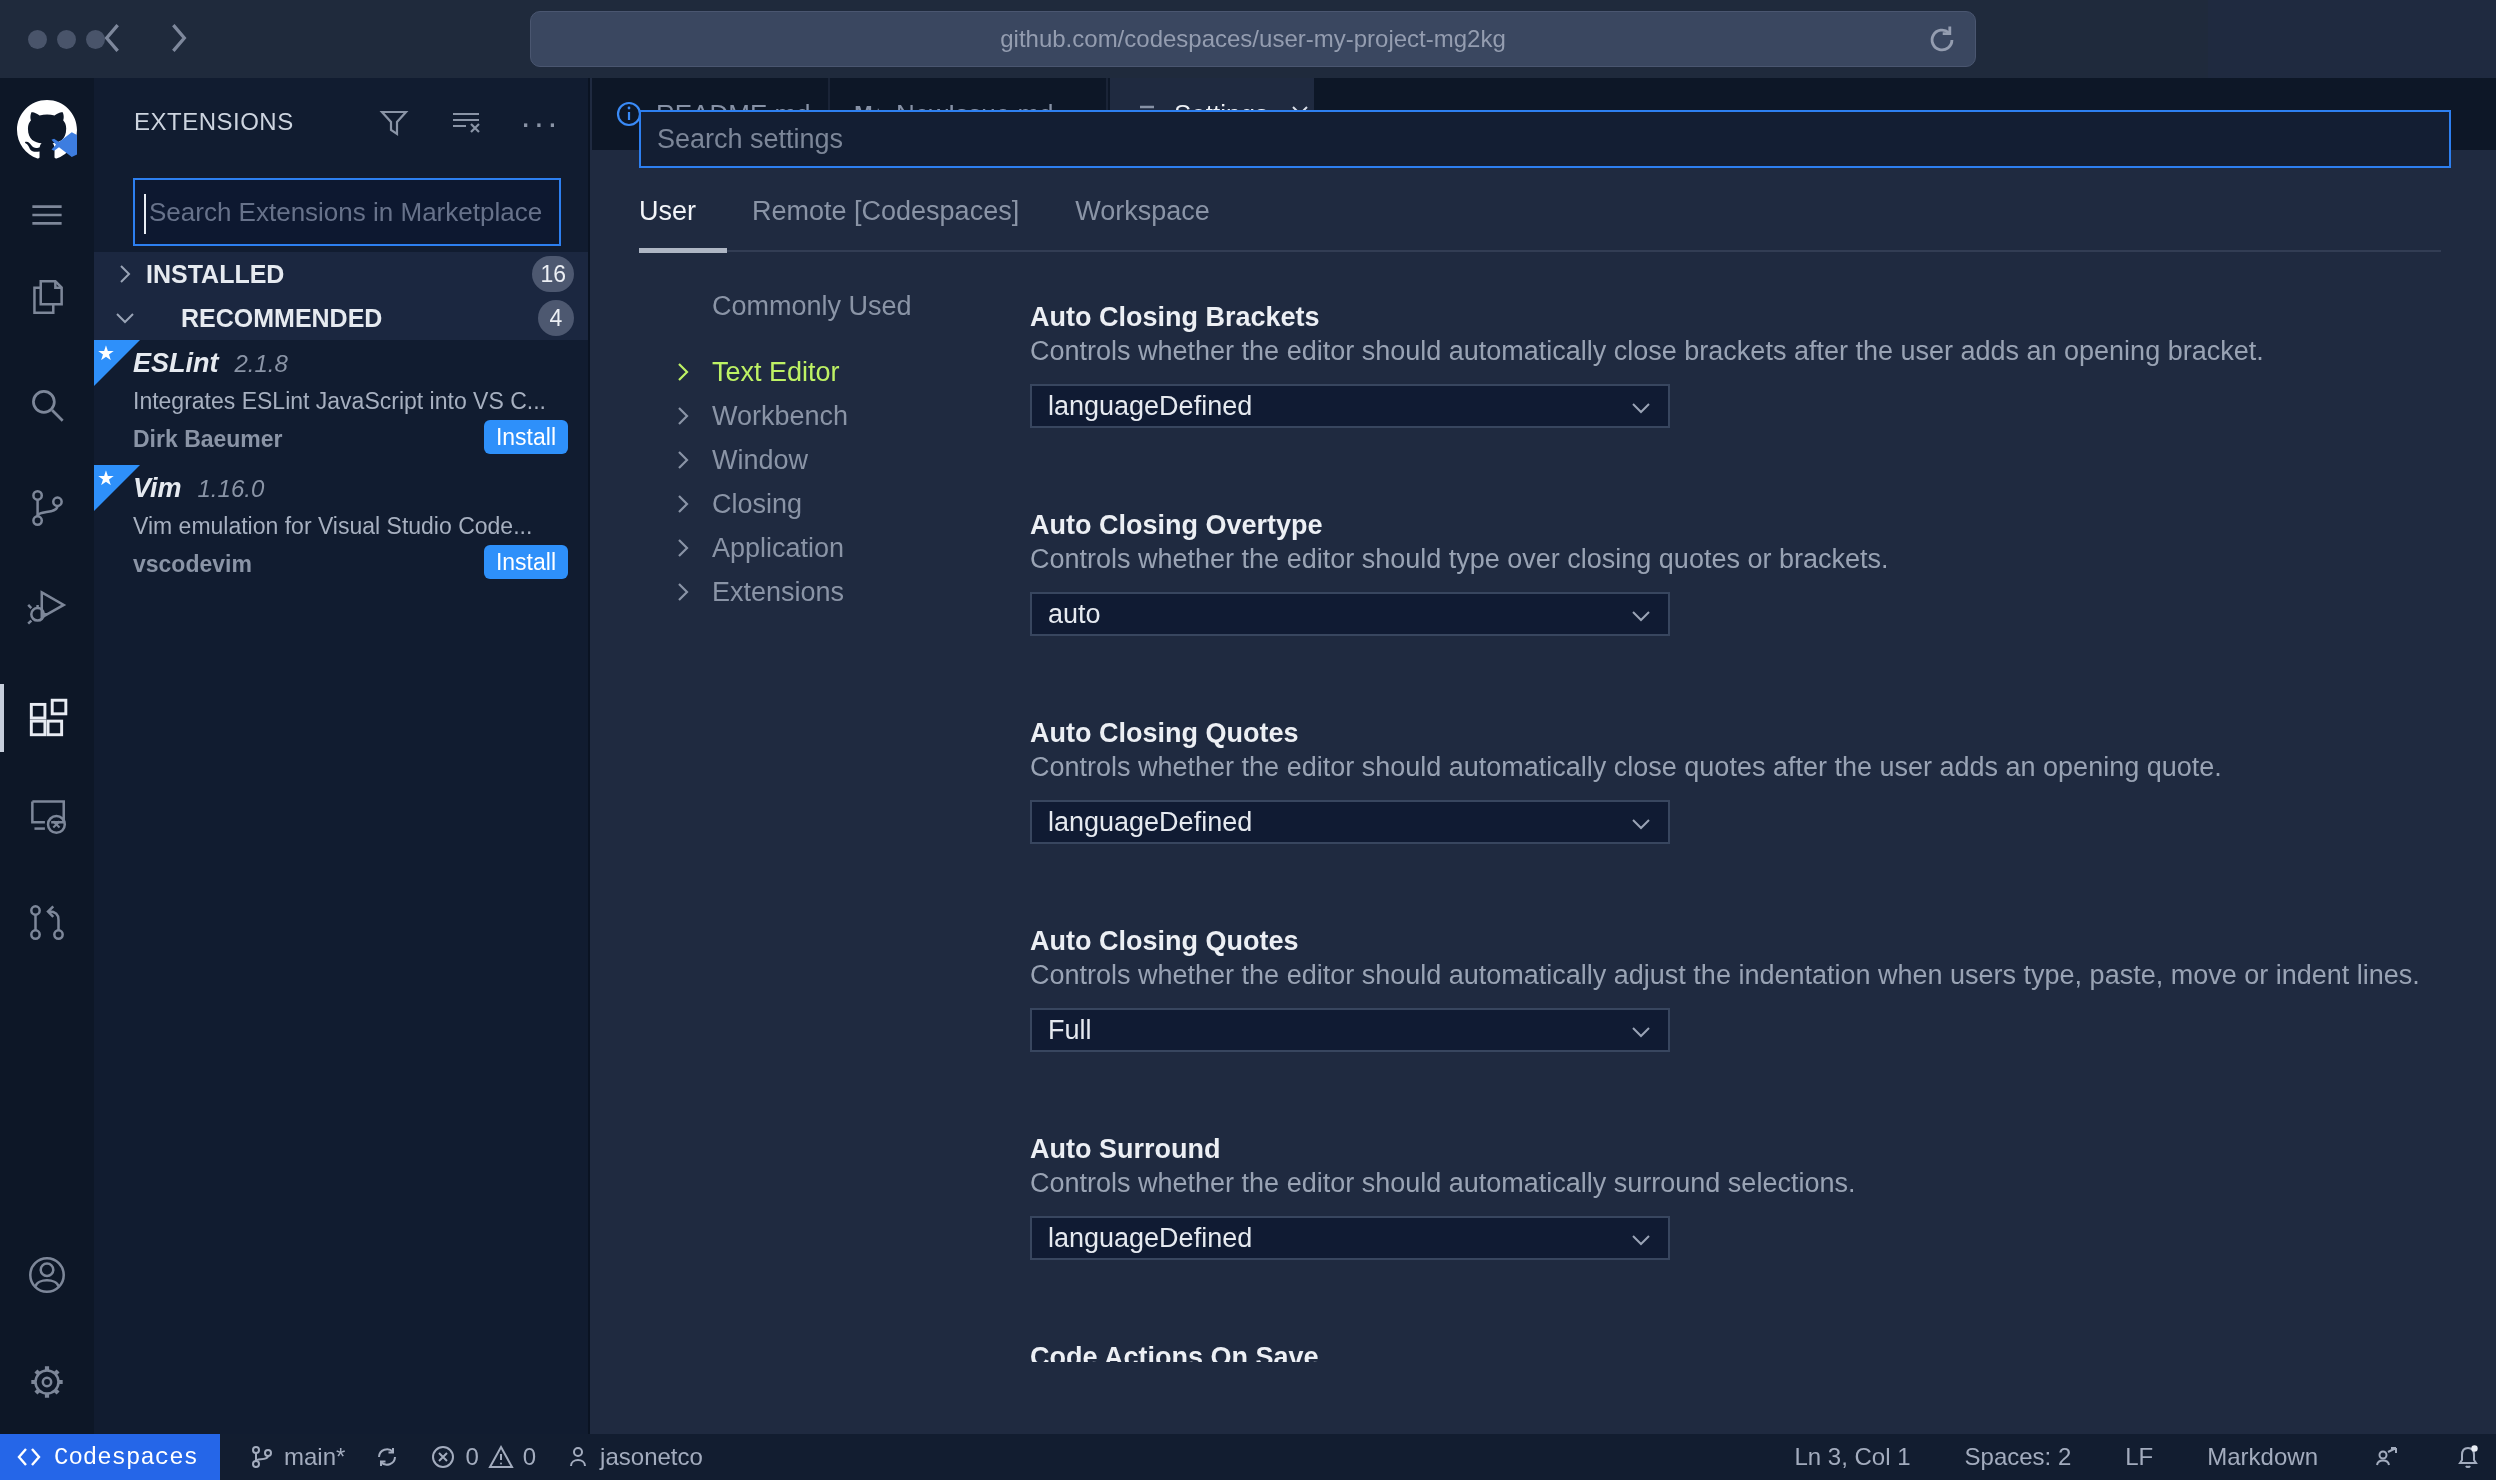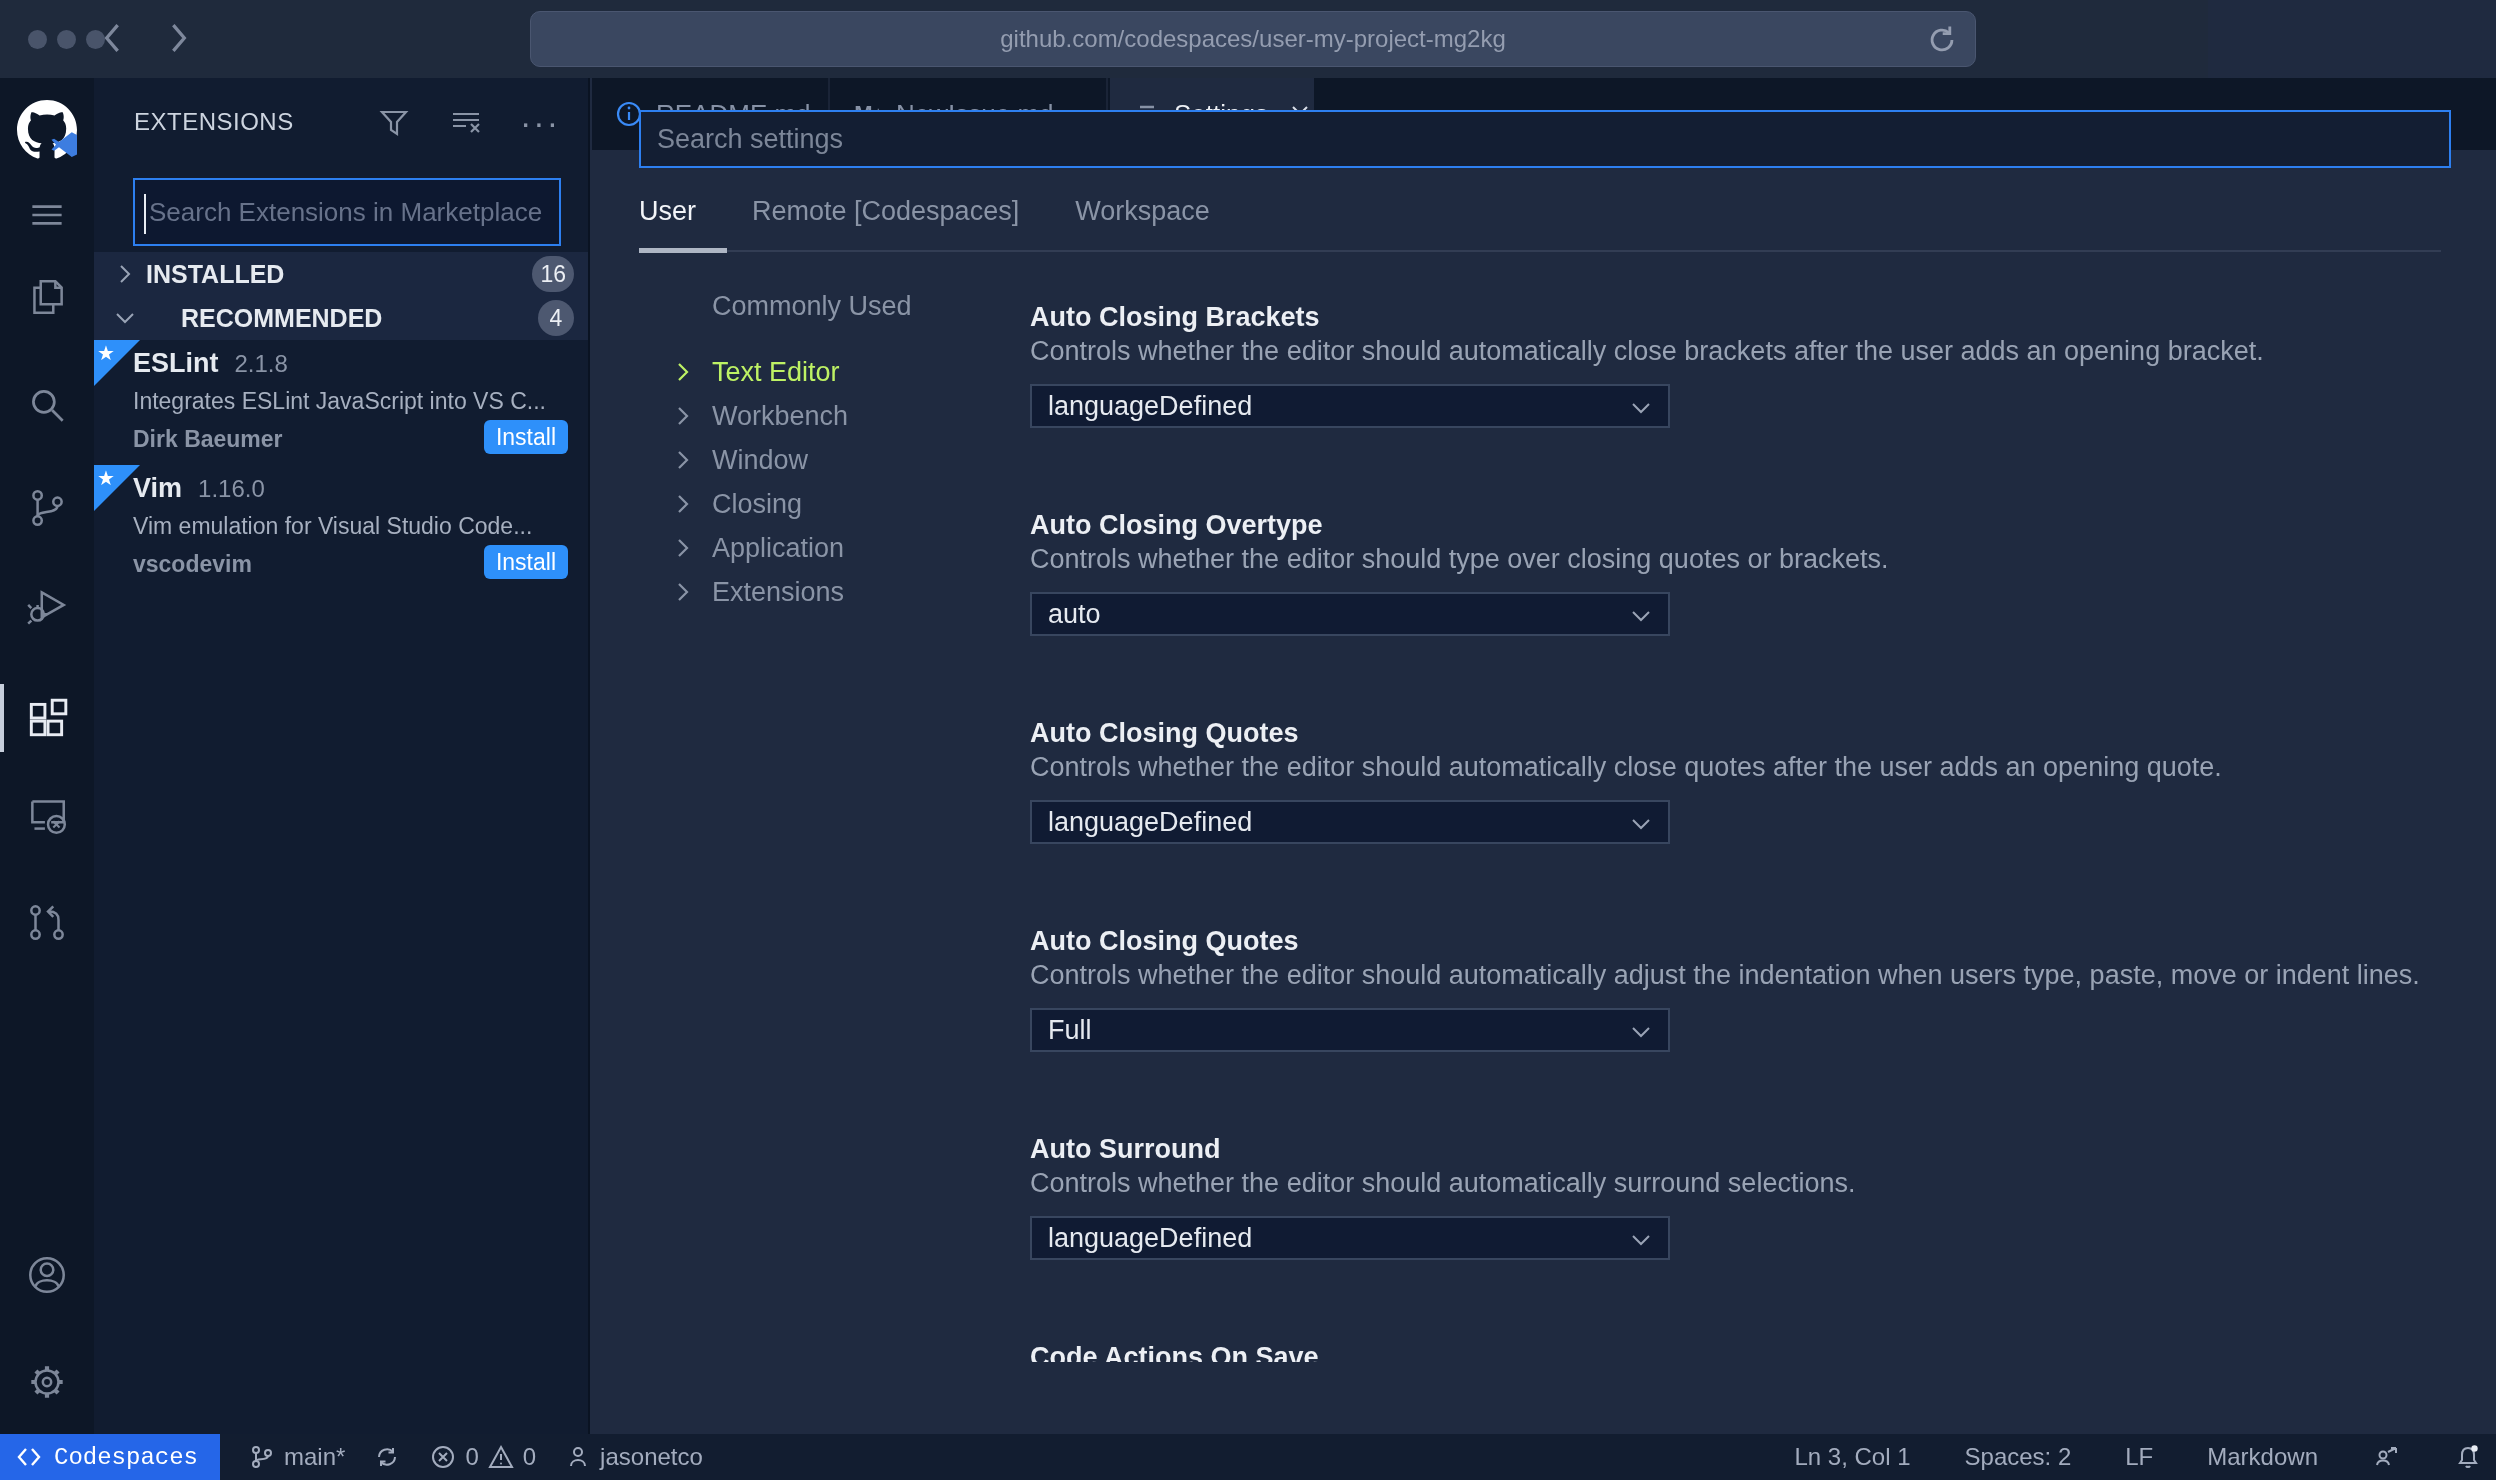--- a/index.html
+++ b/index.html
@@ -53,21 +53,21 @@
   .sb-section .chev { margin-left:18px; width:26px; height:26px; color:#9AA4B6; }
   .sb-section .chev svg { width:26px; height:26px; }
   .sb-section .lbl { margin-left:8px; font-size:25px; font-weight:bold; color:#E6EAF0; }
   .sb-section .badge {
     position:absolute; right:14px; min-width:36px; height:36px; padding:0 8px; border-radius:18px;
     background:#4D5870; color:#ECEFF4; font-size:23px; display:flex; align-items:center; justify-content:center;
   }
   .ext-item { position:absolute; left:0; width:100%; height:122px; }
   .ribbon { position:absolute; left:0; top:0; width:0; height:0; border-top:46px solid #2E90FA; border-right:46px solid transparent; }
   .ribbon .star { position:absolute; left:3px; top:-45px; color:#fff; font-size:20px; }
-  .ext-name-row { position:absolute; left:39px; top:8px; display:flex; align-items:baseline; gap:16px; }
+  .ext-name-row { position:absolute; left:39px; top:8px; display:flex; align-items:baseline; gap:16px;font-style:italic; }
   .ext-name { font-size:27px; font-weight:bold; color:#E6EAF0; }
   .ext-version { font-size:24px; color:#8A94A6; }
   .ext-desc { position:absolute; left:39px; top:48px; width:438px; font-size:23px; color:#A7B0C0; white-space:nowrap; overflow:hidden; }
   .ext-pub { position:absolute; left:39px; top:86px; font-size:23px; font-weight:bold; color:#8A94A6; }
   .install-btn {
     position:absolute; right:20px; top:80px; height:34px; padding:0 12px;
     background:#2E90FA; color:#fff; font-size:23px; display:flex; align-items:center; border-radius:6px;
   }
   
   .editor { position:absolute; left:592px; top:0; width:1904px; height:1356px; background:#1F2A40; }

